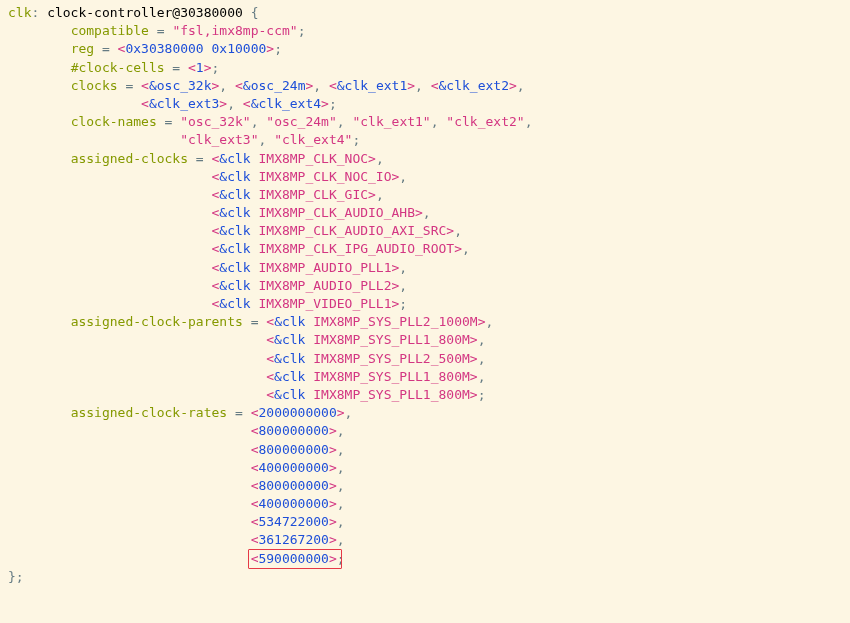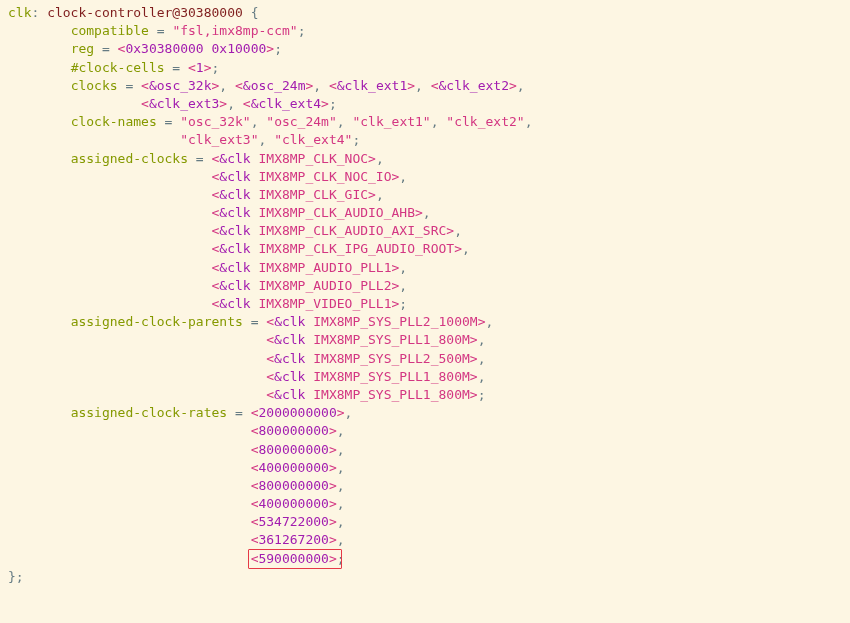--- a/index.html
+++ b/index.html
@@ -12,24 +12,24 @@
     width: 850px;
     height: 623px;
     overflow: hidden;
   }
   pre {
     margin: 0;
     padding: 4px 8px;
     white-space: pre;
   }
   .olive { color: #859900; margin-top: 28px; }
-  .blue  { color: #7f1d1d; }
+  .blue  { color: #000000; }
   .gray  { color: #657b83; }
   .red   { color: #d33682; }
-  .cyan  { color: #a21caf; }
+  .cyan  { color: #1d4ed8; }
   .highlight-box {
     position: absolute;
     border: 1.5px solid #e63946;
     border-radius: 1px;
     pointer-events: none;
   }
 </style>
 </head>
 <body>
 

